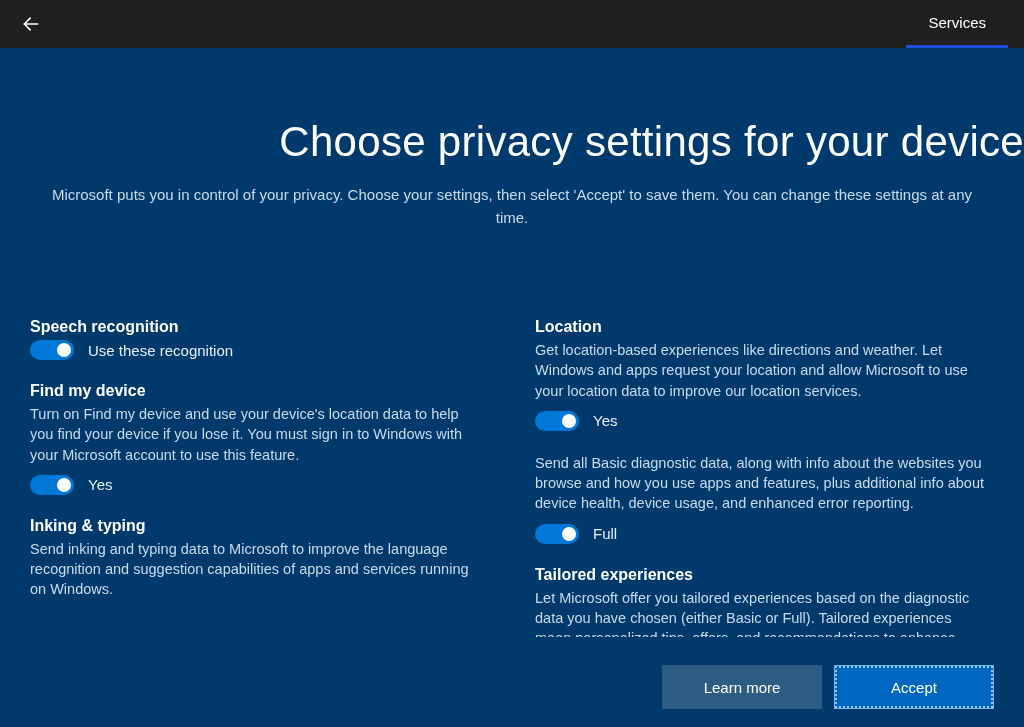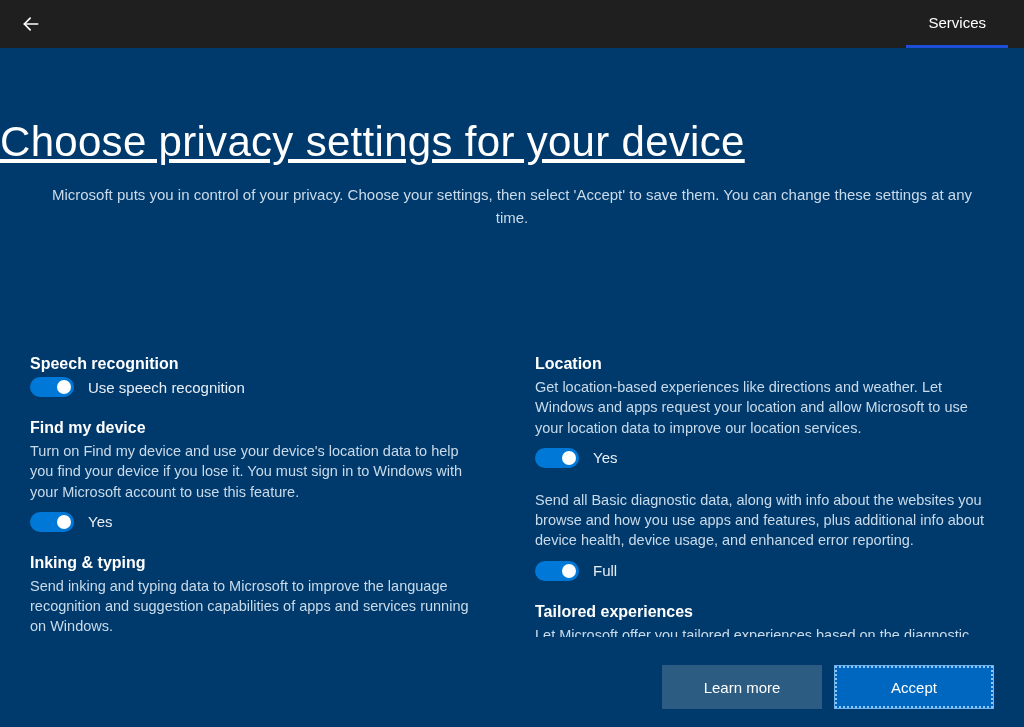--- a/index.html
+++ b/index.html
@@ -26,45 +26,43 @@
 
   .main {
     background: #003a6c;
     background: linear-gradient(#003a6c,#003a6c);
     width: 1024px; height: 679px;
     color: #dfeaf4;
     position: relative;
     padding-top: 70px;
   }
   .title {
-    text-align: left;
+    text-align: right;
     font-size: 42px;
     font-weight: 300;
     color: #ffffff;
     margin-bottom: 18px;
     letter-spacing: 0.3px;
-    text-decoration: underline;
   }
   .subtitle {
     text-align: center;
     font-size: 15px;
     max-width: 940px;
     margin: 16px auto;
     line-height: 1.5;
     color: #c9dbea;
   }
 
   .scroll-area {
     position: absolute;
     top: 270px; left: 30px; right: 30px; bottom: 90px;
     overflow-y: auto;
     display: flex;
     gap: 56px;
     padding-right: 10px;
-    margin-top: 37px;
   }
   .col { flex: 1; }
 
   .setting { margin-bottom: 22px; }
   .setting-title { font-weight: 600; font-size: 16px; color: #fff; margin-bottom: 4px; }
   .setting-desc { font-size: 14.5px; line-height: 1.4; color: #c9dbea; margin-bottom: 10px; }
 
   .toggleRow { display: flex; align-items: center; gap: 14px; }
   .toggle {
     width: 44px; height: 20px; border-radius: 10px; background: #0078d7; position: relative; cursor: pointer;
@@ -111,21 +109,21 @@
 
   <div class="scroll-area">
     <div class="col">
 
       <div class="setting">
         <div class="setting-title">Speech recognition</div>
         <div class="toggleRow">
           <div class="toggle">
               <div class="knob"></div>
             </div>
-          <div class="toggleLabel">Use speech recognition</div>
+          <div class="toggleLabel">Use these recognition</div>
         </div>
       </div>
 
       <div class="setting">
         <div class="setting-title">Find my device</div>
         <div class="setting-desc">Turn on Find my device and use your device's location data to help you find your device if you lose it. You must sign in to Windows with your Microsoft account to use this feature.</div>
         <div class="toggleRow">
           <div class="toggle">
               <div class="knob"></div>
             </div>

